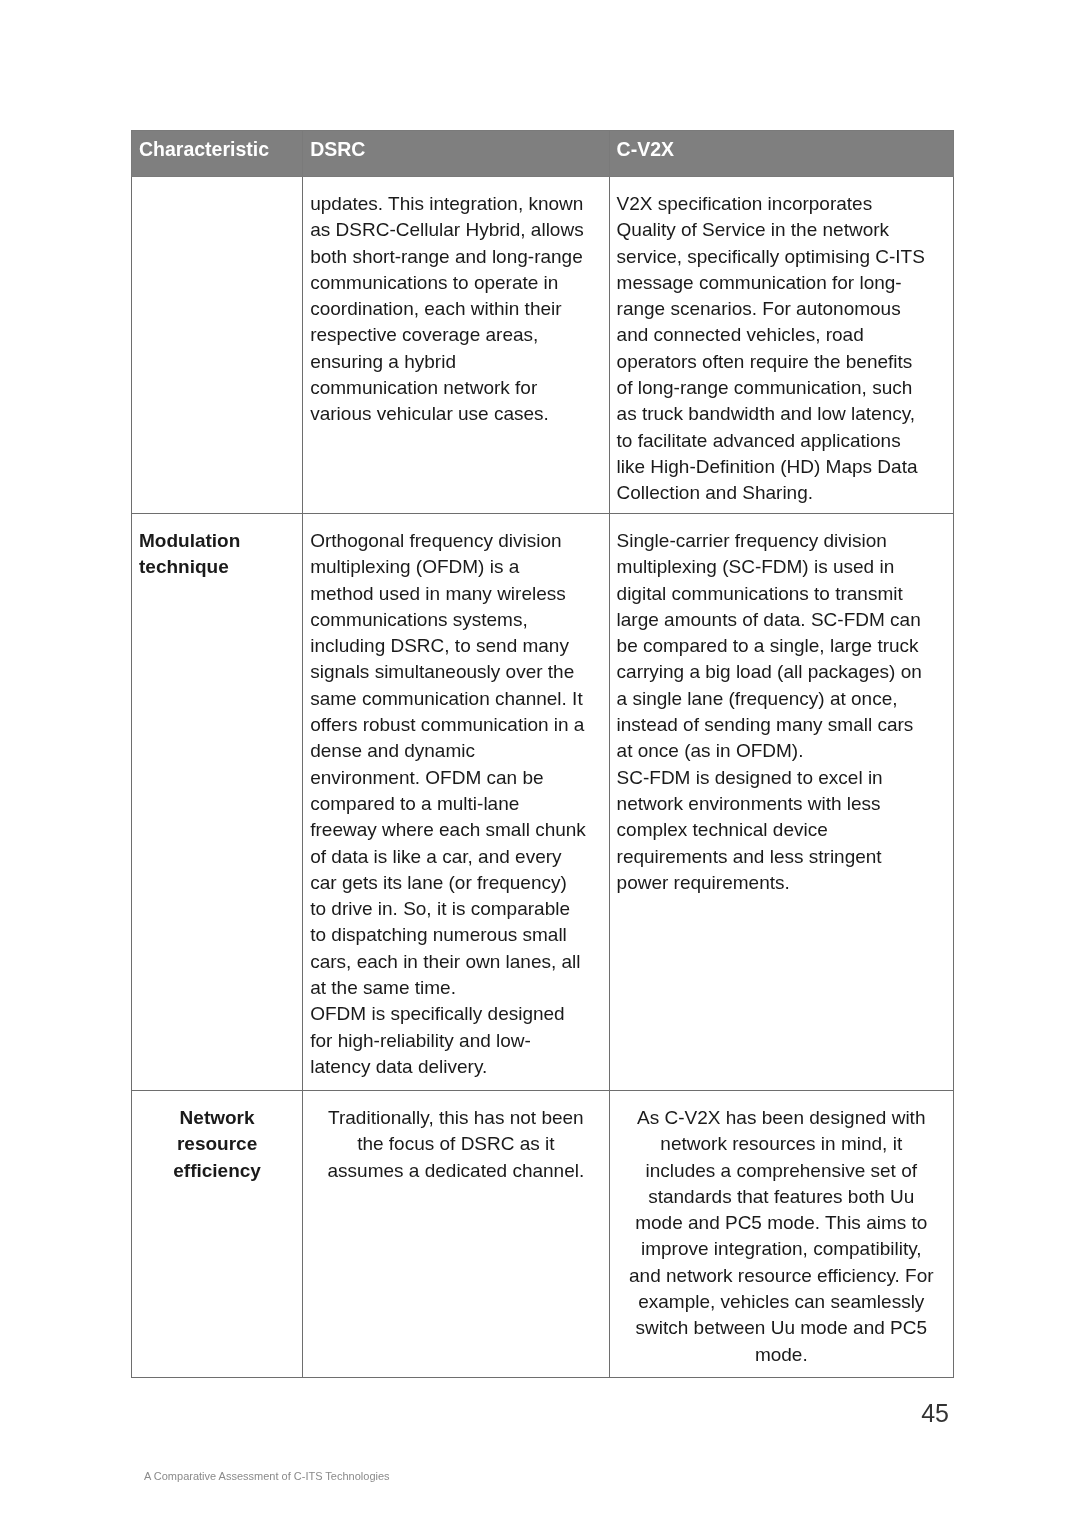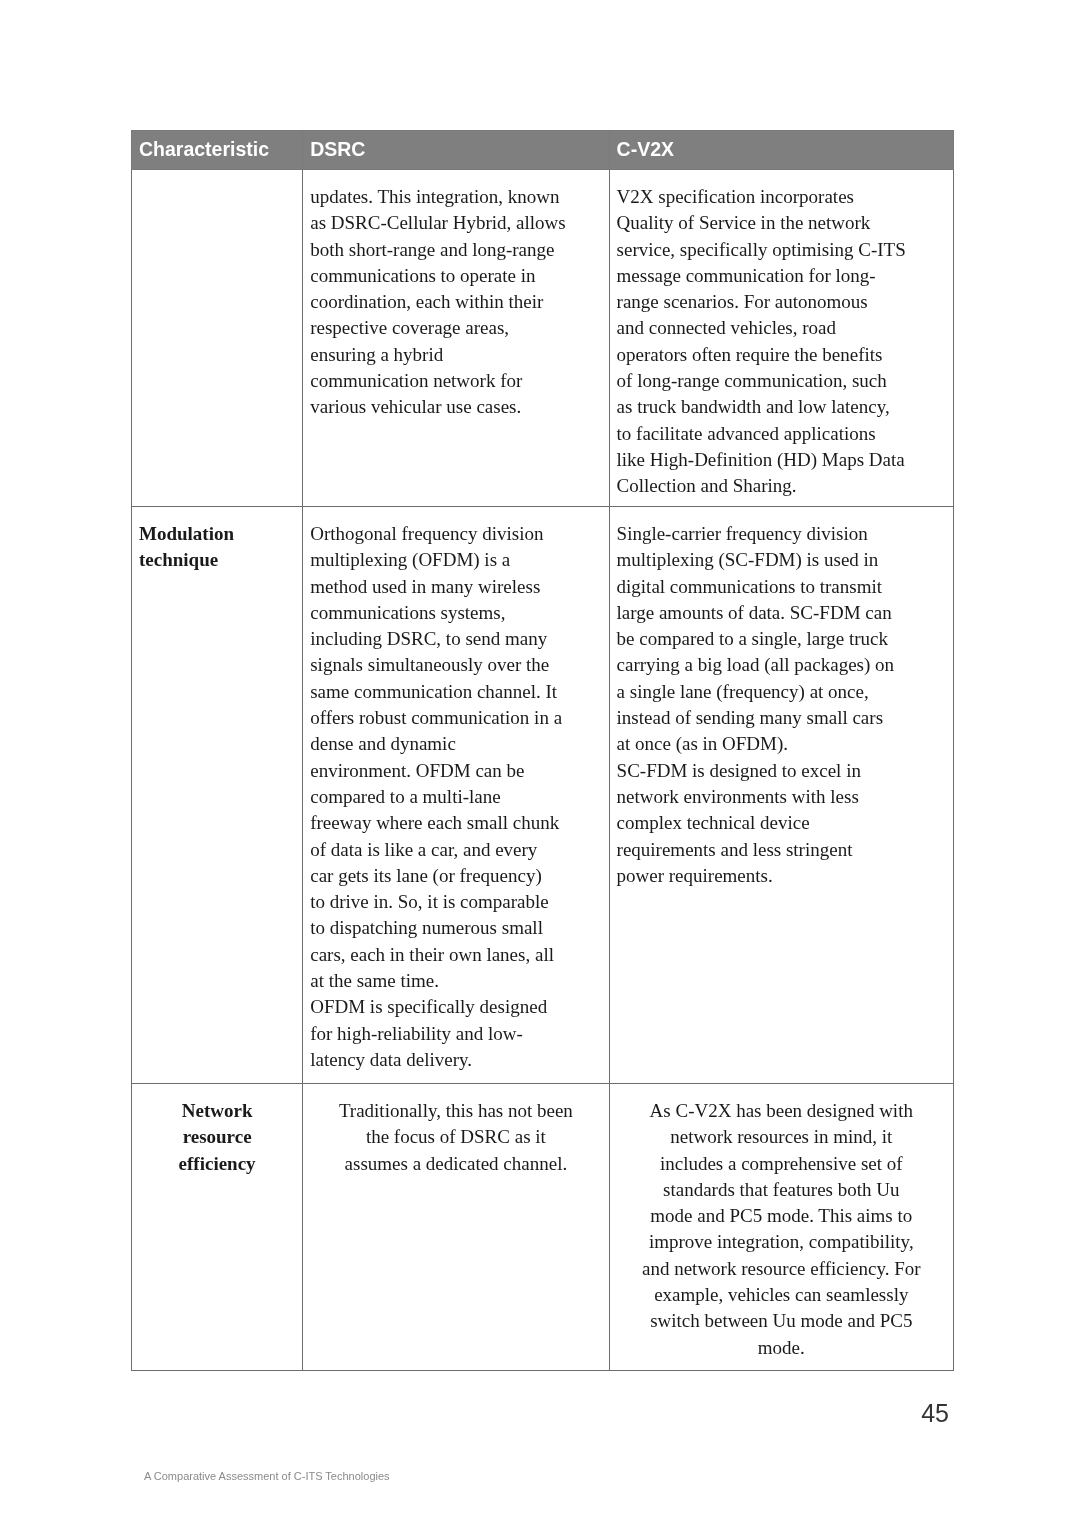--- a/index.html
+++ b/index.html
@@ -23,30 +23,29 @@
       border-collapse: collapse;
       table-layout: fixed;
       font-size: 19px;
       line-height: 26.3px;
     }
     .page-table th {
       background: #7f7f7f;
       color: #ffffff;
       font-weight: bold;
       text-align: left;
-      padding: 4px 7px 5px 7px;
+      padding: 4px 7px 12px 7px;
       height: 29px;
       border: 1px solid #7a7a7a;
       font-size: 19.5px;
     }
     .page-table td {
       vertical-align: top;
       padding: 14px 7px 4px 7px;
       border: 1px solid #6e6e6e;
-      font-family: Liberation Serif, serif;
     }
     .page-table td.char {
       font-weight: bold;
     }
     .col-char { width: 171px; }
     .col-dsrc { width: 306px; }
     .col-cv2x { width: 344px; }
     .row-1 td { height: 318px; }
     .row-2 td { height: 558px; }
     .row-3 td { height: 268px; text-align: center; }

